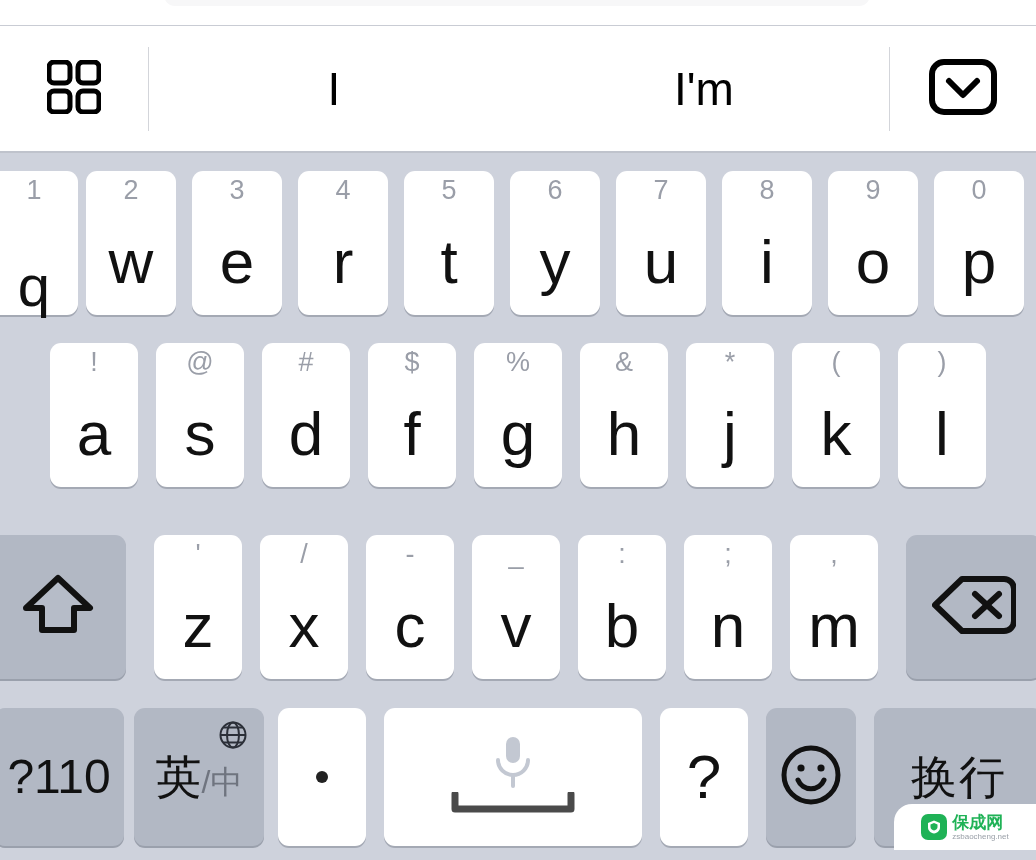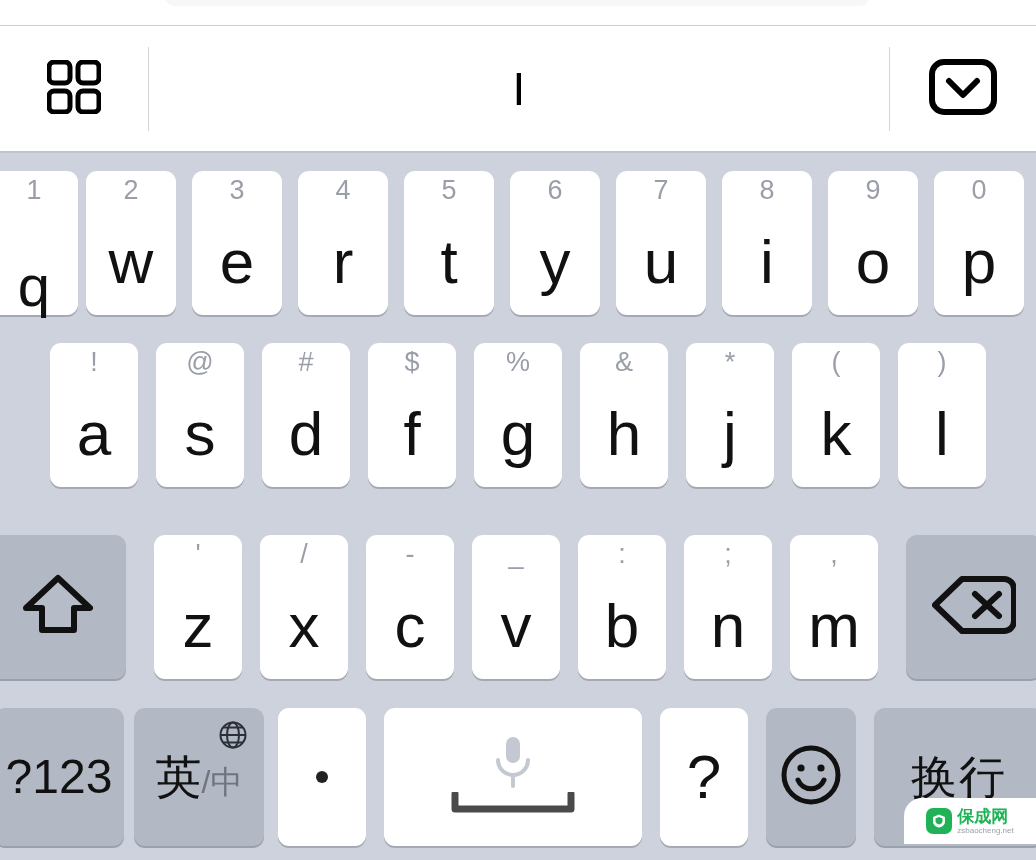--- a/index.html
+++ b/index.html
@@ -103,22 +103,22 @@
     width: 12px; height: 12px; border-radius: 50%; background: #222;
   }
   .k-space { position: relative; }
   .k-space .mic { position: absolute; left: 50%; top: 26px; transform: translateX(-50%); }
   .k-space .spacebar-glyph { position: absolute; left: 50%; bottom: 28px; transform: translateX(-50%); }
   .k-q .main { font-size: 58px; padding-bottom: 0; }
   .k-return .main { font-size: 46px; padding-bottom: 0; letter-spacing: 2px; }
 
   
   .watermark {
-    position: absolute; right: 0; bottom: 16px;
-    width: 132px; height: 46px;
+    position: absolute; right: 0; bottom: 10px;
+    width: 142px; height: 46px;
     background: #ffffff;
     border-top-left-radius: 18px;
     display: flex; align-items: center; justify-content: center;
     gap: 5px;
   }
   .wm-logo {
     width: 26px; height: 26px; border-radius: 7px;
     background: #1fb256;
     display: flex; align-items: center; justify-content: center;
   }
@@ -146,20 +146,21 @@
           <rect x="2" y="31" width="21" height="21" rx="5" fill="none" stroke="#000" stroke-width="5"></rect>
           <rect x="31" y="31" width="21" height="21" rx="5" fill="none" stroke="#000" stroke-width="5"></rect>
         </svg>
       </span>
     </div>
 
     <div class="sb-sep"></div>
 
     <div class="sb-words">
       <div class="sb-word">I</div>
+      <div class="sb-word">I'm</div>
     </div>
 
     <div class="sb-sep"></div>
 
     <div class="sb-dismiss">
       <span>
         <svg width="68" height="56" viewBox="0 0 68 56">
           <rect x="3" y="3" width="62" height="50" rx="12" fill="none" stroke="#000" stroke-width="6"></rect>
           <polyline points="20,22 34,36 48,22" fill="none" stroke="#000" stroke-width="6" stroke-linecap="round" stroke-linejoin="round"></polyline>
         </svg>
@@ -319,21 +320,21 @@
             <path d="M30 5 H72 a10 10 0 0 1 10 10 v32 a10 10 0 0 1 -10 10 H30 L3 31 Z" fill="none" stroke="#111" stroke-width="6" stroke-linejoin="round"></path>
             <line x1="43" y1="20" x2="67" y2="42" stroke="#111" stroke-width="6" stroke-linecap="round"></line>
             <line x1="67" y1="20" x2="43" y2="42" stroke="#111" stroke-width="6" stroke-linecap="round"></line>
           </svg>
         </span>
       </div>
     </div>
 
     <div class="krow" id="row4">
       <div class="key dark center k-123" style="width:130px;margin-left:-6px;">
-        <span class="main">?123</span>
+        <span class="main">?110</span>
       </div>
       <div class="spacer" style="width:10px;"></div>
       <div class="key dark center k-lang" style="width:130px;">
         <span class="globe">
           <svg width="30" height="30" viewBox="0 0 30 30">
             <circle cx="15" cy="15" r="12.5" fill="none" stroke="#2b2f38" stroke-width="2"></circle>
             <ellipse cx="15" cy="15" rx="6" ry="12.5" fill="none" stroke="#2b2f38" stroke-width="2"></ellipse>
             <line x1="2.5" y1="15" x2="27.5" y2="15" stroke="#2b2f38" stroke-width="2"></line>
             <line x1="5" y1="7.5" x2="25" y2="7.5" stroke="#2b2f38" stroke-width="2"></line>
             <line x1="5" y1="22.5" x2="25" y2="22.5" stroke="#2b2f38" stroke-width="2"></line>

